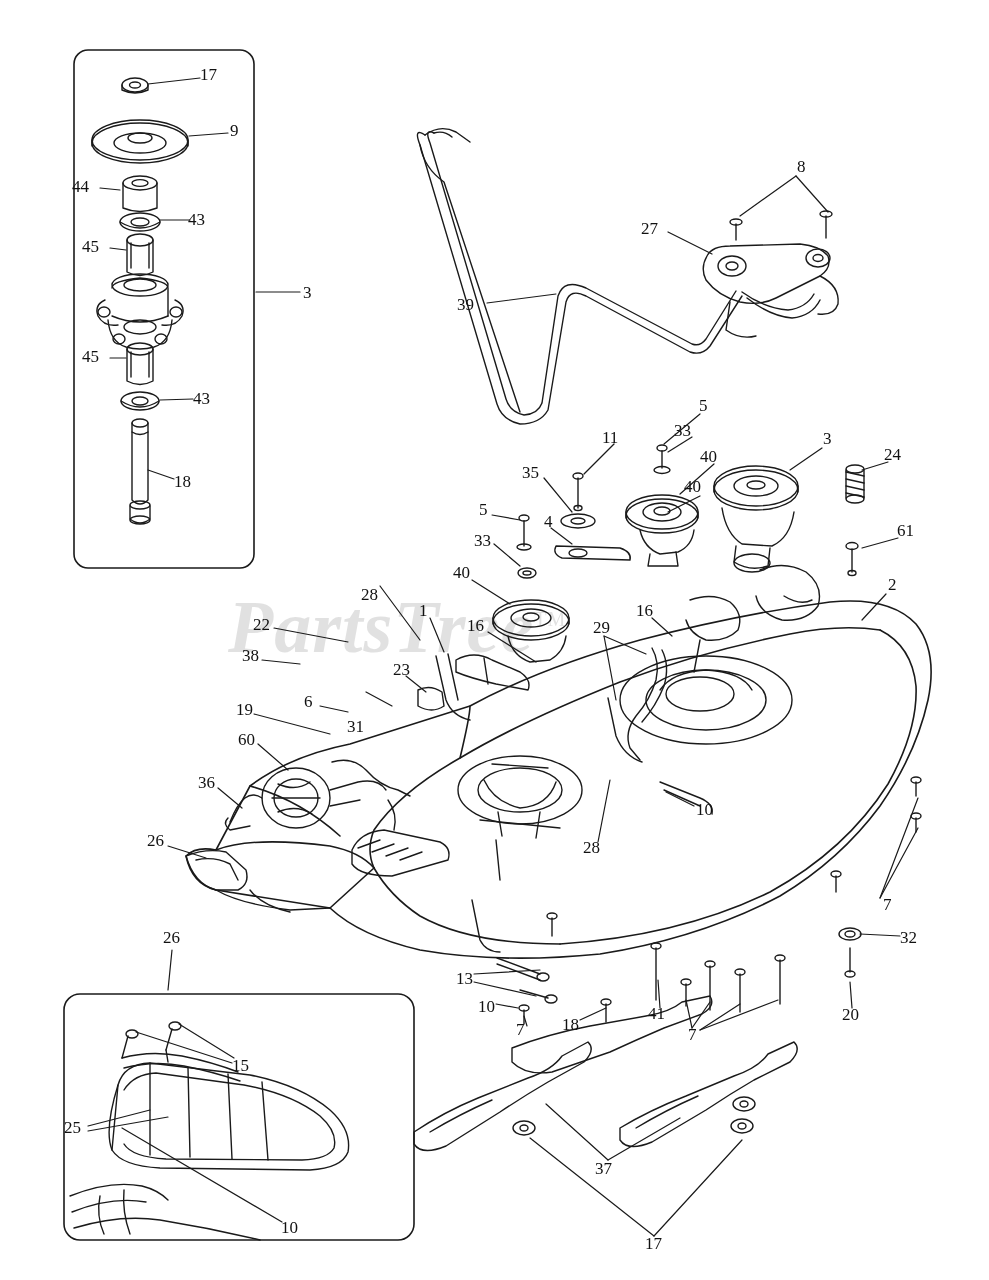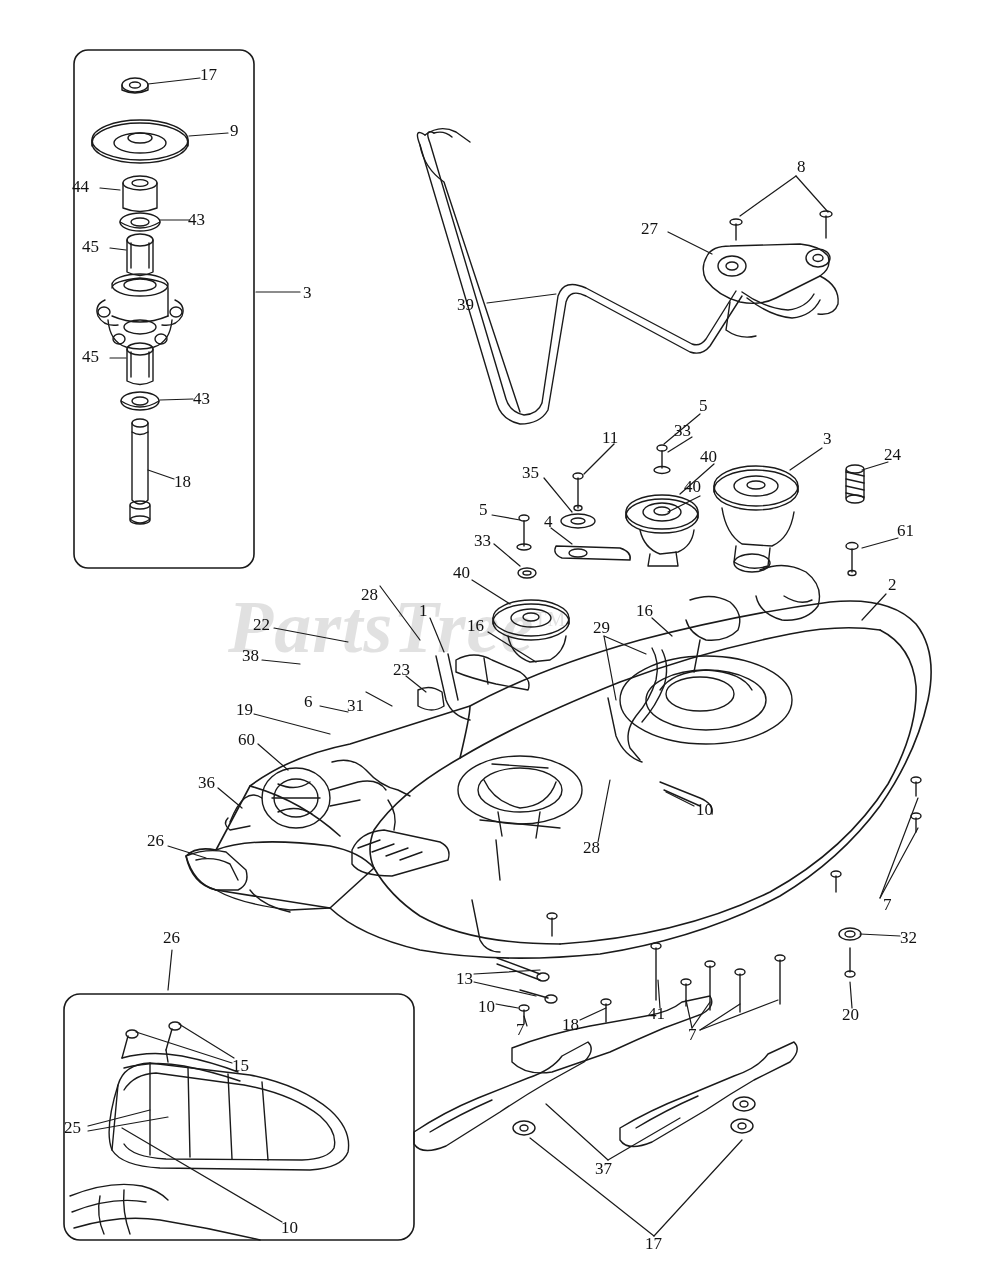--- a/index.html
+++ b/index.html
@@ -452,21 +452,21 @@
   <div class="callout" style="left:888px;top:576px">2</div>
   <div class="callout" style="left:453px;top:564px">40</div>
   <div class="callout" style="left:361px;top:586px">28</div>
   <div class="callout" style="left:253px;top:616px">22</div>
   <div class="callout" style="left:419px;top:602px">1</div>
   <div class="callout" style="left:467px;top:617px">16</div>
   <div class="callout" style="left:593px;top:619px">29</div>
   <div class="callout" style="left:636px;top:602px">16</div>
   <div class="callout" style="left:242px;top:647px">38</div>
   <div class="callout" style="left:393px;top:661px">23</div>
-  <div class="callout" style="left:347px;top:697px">31</div>
+  <div class="callout" style="left:347px;top:718px">31</div>
   <div class="callout" style="left:304px;top:693px">6</div>
   <div class="callout" style="left:236px;top:701px">19</div>
   <div class="callout" style="left:238px;top:731px">60</div>
   <div class="callout" style="left:198px;top:774px">36</div>
   <div class="callout" style="left:696px;top:801px">10</div>
   <div class="callout" style="left:583px;top:839px">28</div>
   <div class="callout" style="left:147px;top:832px">26</div>
   <div class="callout" style="left:883px;top:896px">7</div>
   <div class="callout" style="left:900px;top:929px">32</div>
   <div class="callout" style="left:163px;top:929px">26</div>

